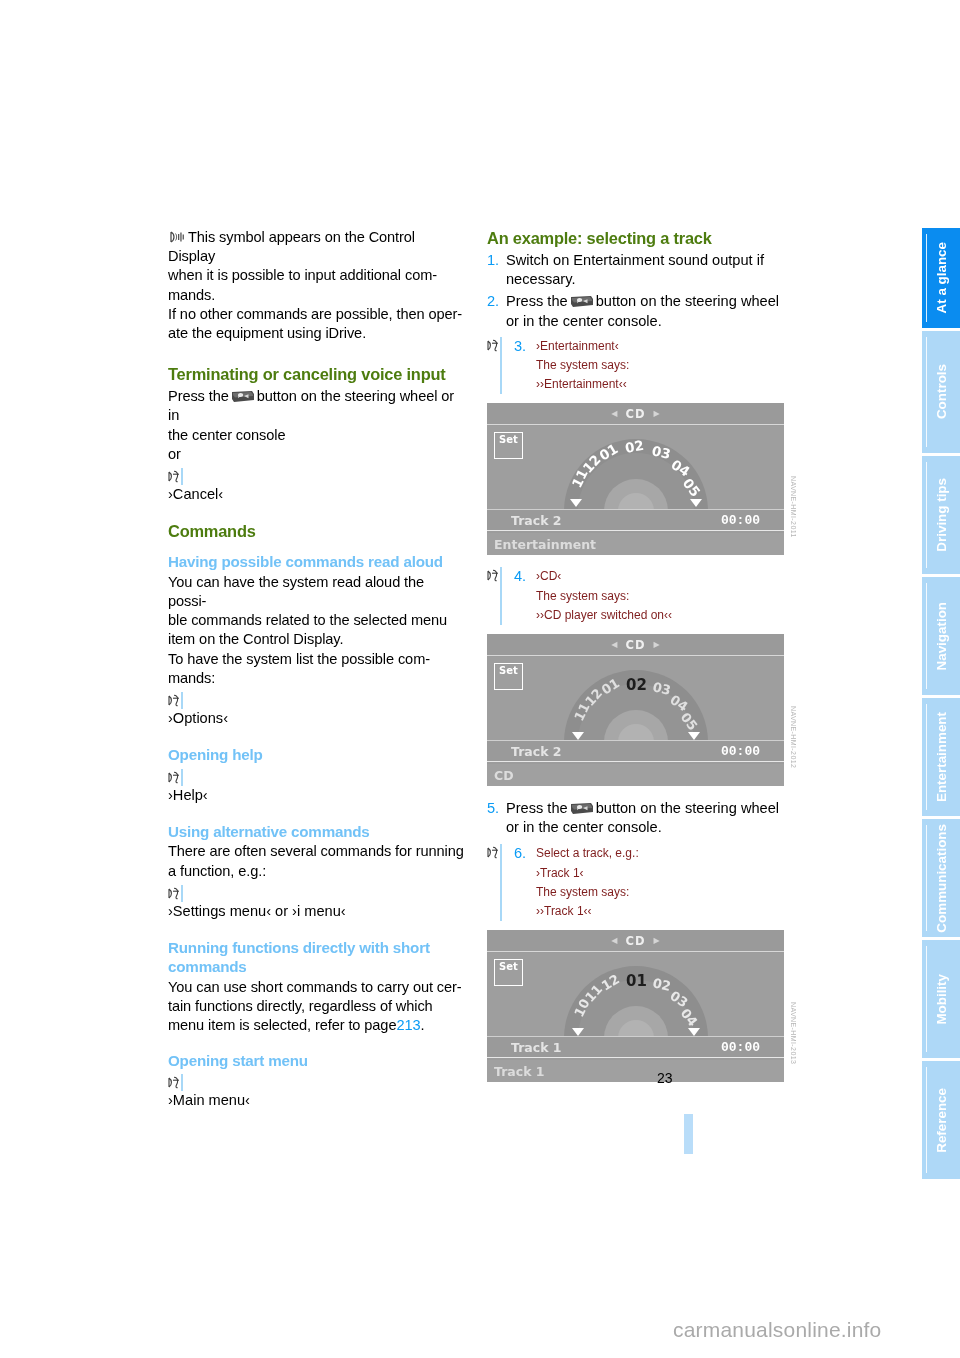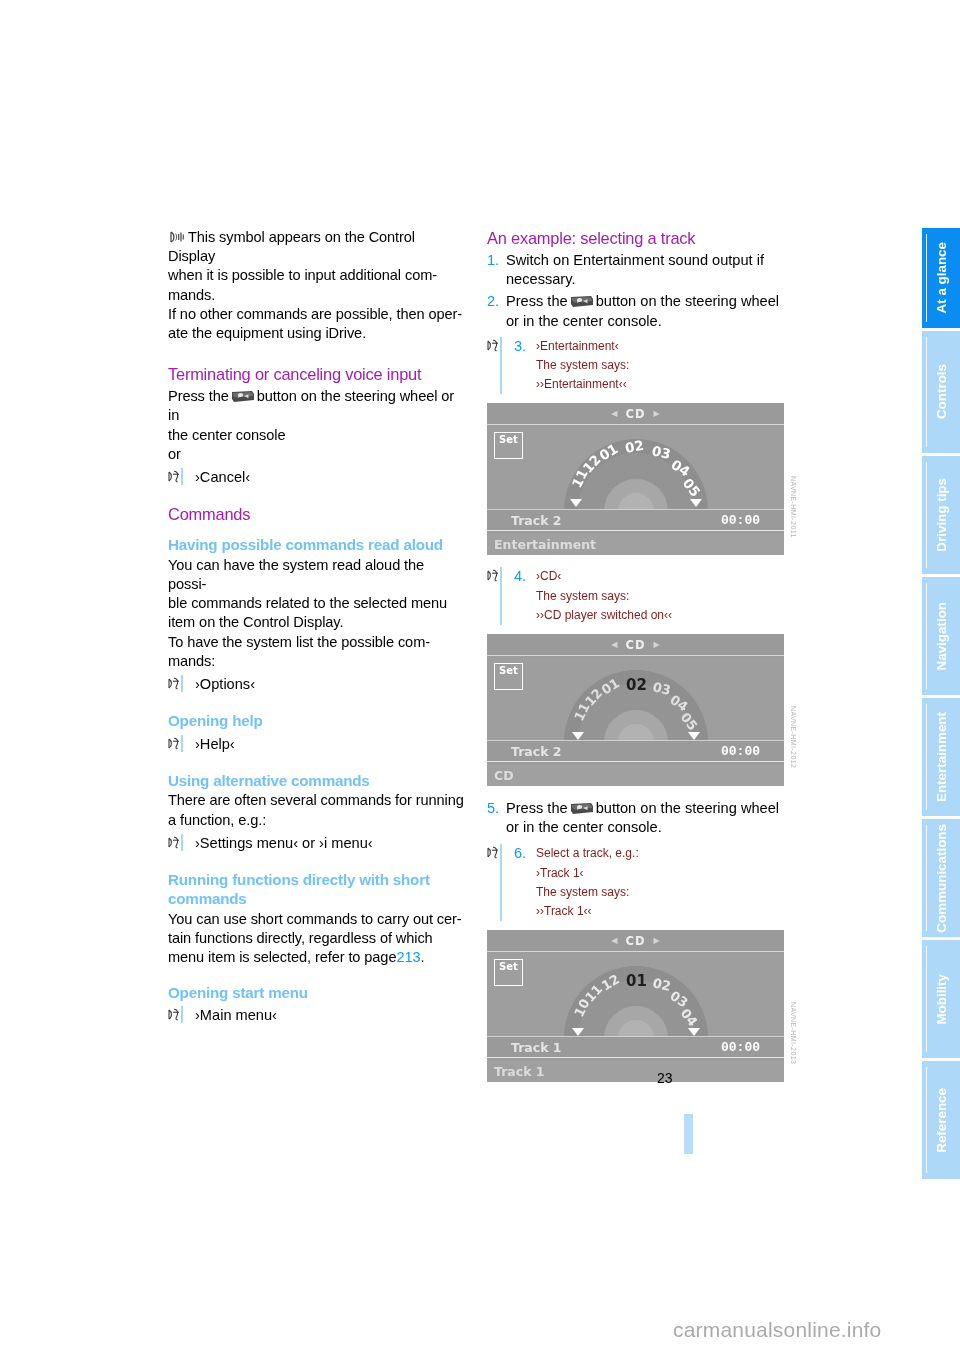--- a/index.html
+++ b/index.html
@@ -33,22 +33,22 @@
   
   .body-text {
     font-size: 14.6px;
     line-height: 19.2px;
     color: #000000;
     letter-spacing: -0.1px;
   }
   h1.sec-title {
     font-size: 16.4px;
     line-height: 21px;
-    font-weight: normal;
-    color: #a21caf;
+    font-weight: bold;
+    color: #4d7c0f;
     margin: 0 0 2px 0;
     letter-spacing: -0.2px;
   }
   h2.sub-title {
     font-size: 15.2px;
     line-height: 19.5px;
     font-weight: bold;
     color: #72c2f7;
     margin: 0 0 1px 0;
     letter-spacing: -0.2px;
@@ -58,20 +58,21 @@
   .spacer-sm { height: 8px; }
 
   .pagelink { color: #0a9bf5; }
 
   
   .vc-row {
     display: flex;
     align-items: flex-start;
     margin: 4px 0 2px 0;
     position: relative;
+    flex-direction: column;
   }
   .vc-icon {
     width: 15px;
     height: 17px;
     flex: 0 0 15px;
     margin-right: 12px;
     position: relative;
     border-right: 2px solid #a8d8f7;
     box-sizing: border-box;
   }

